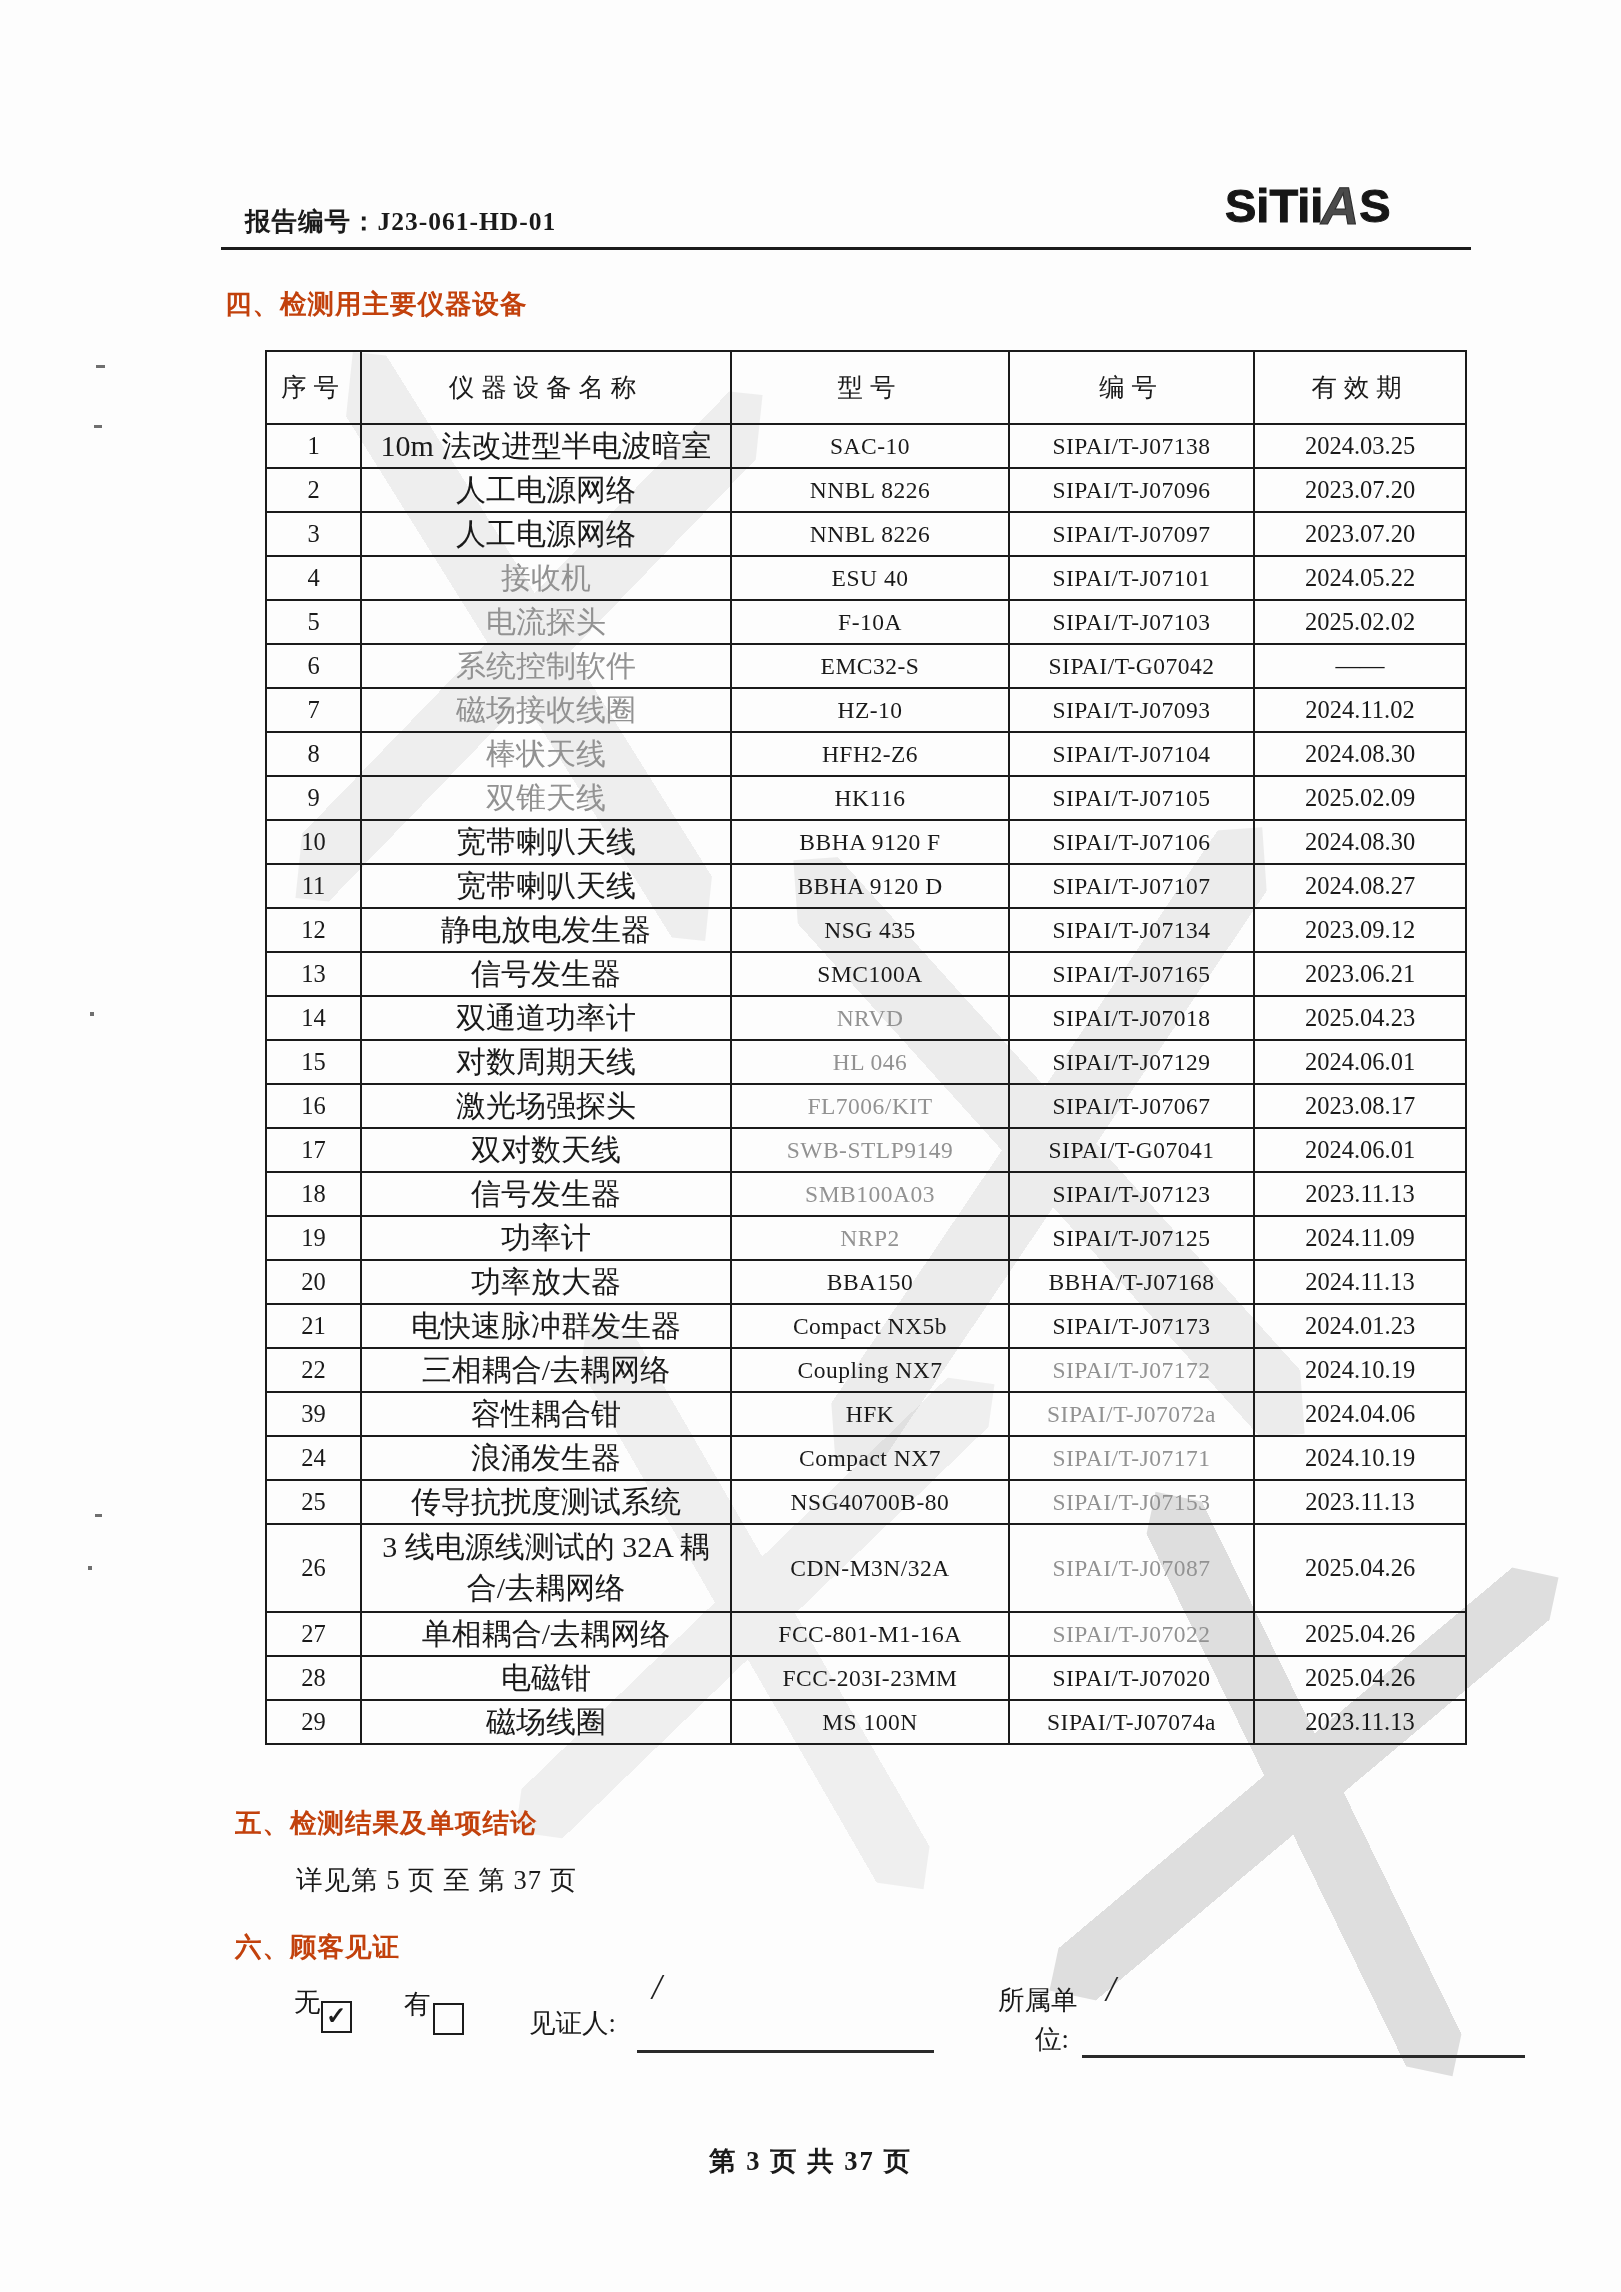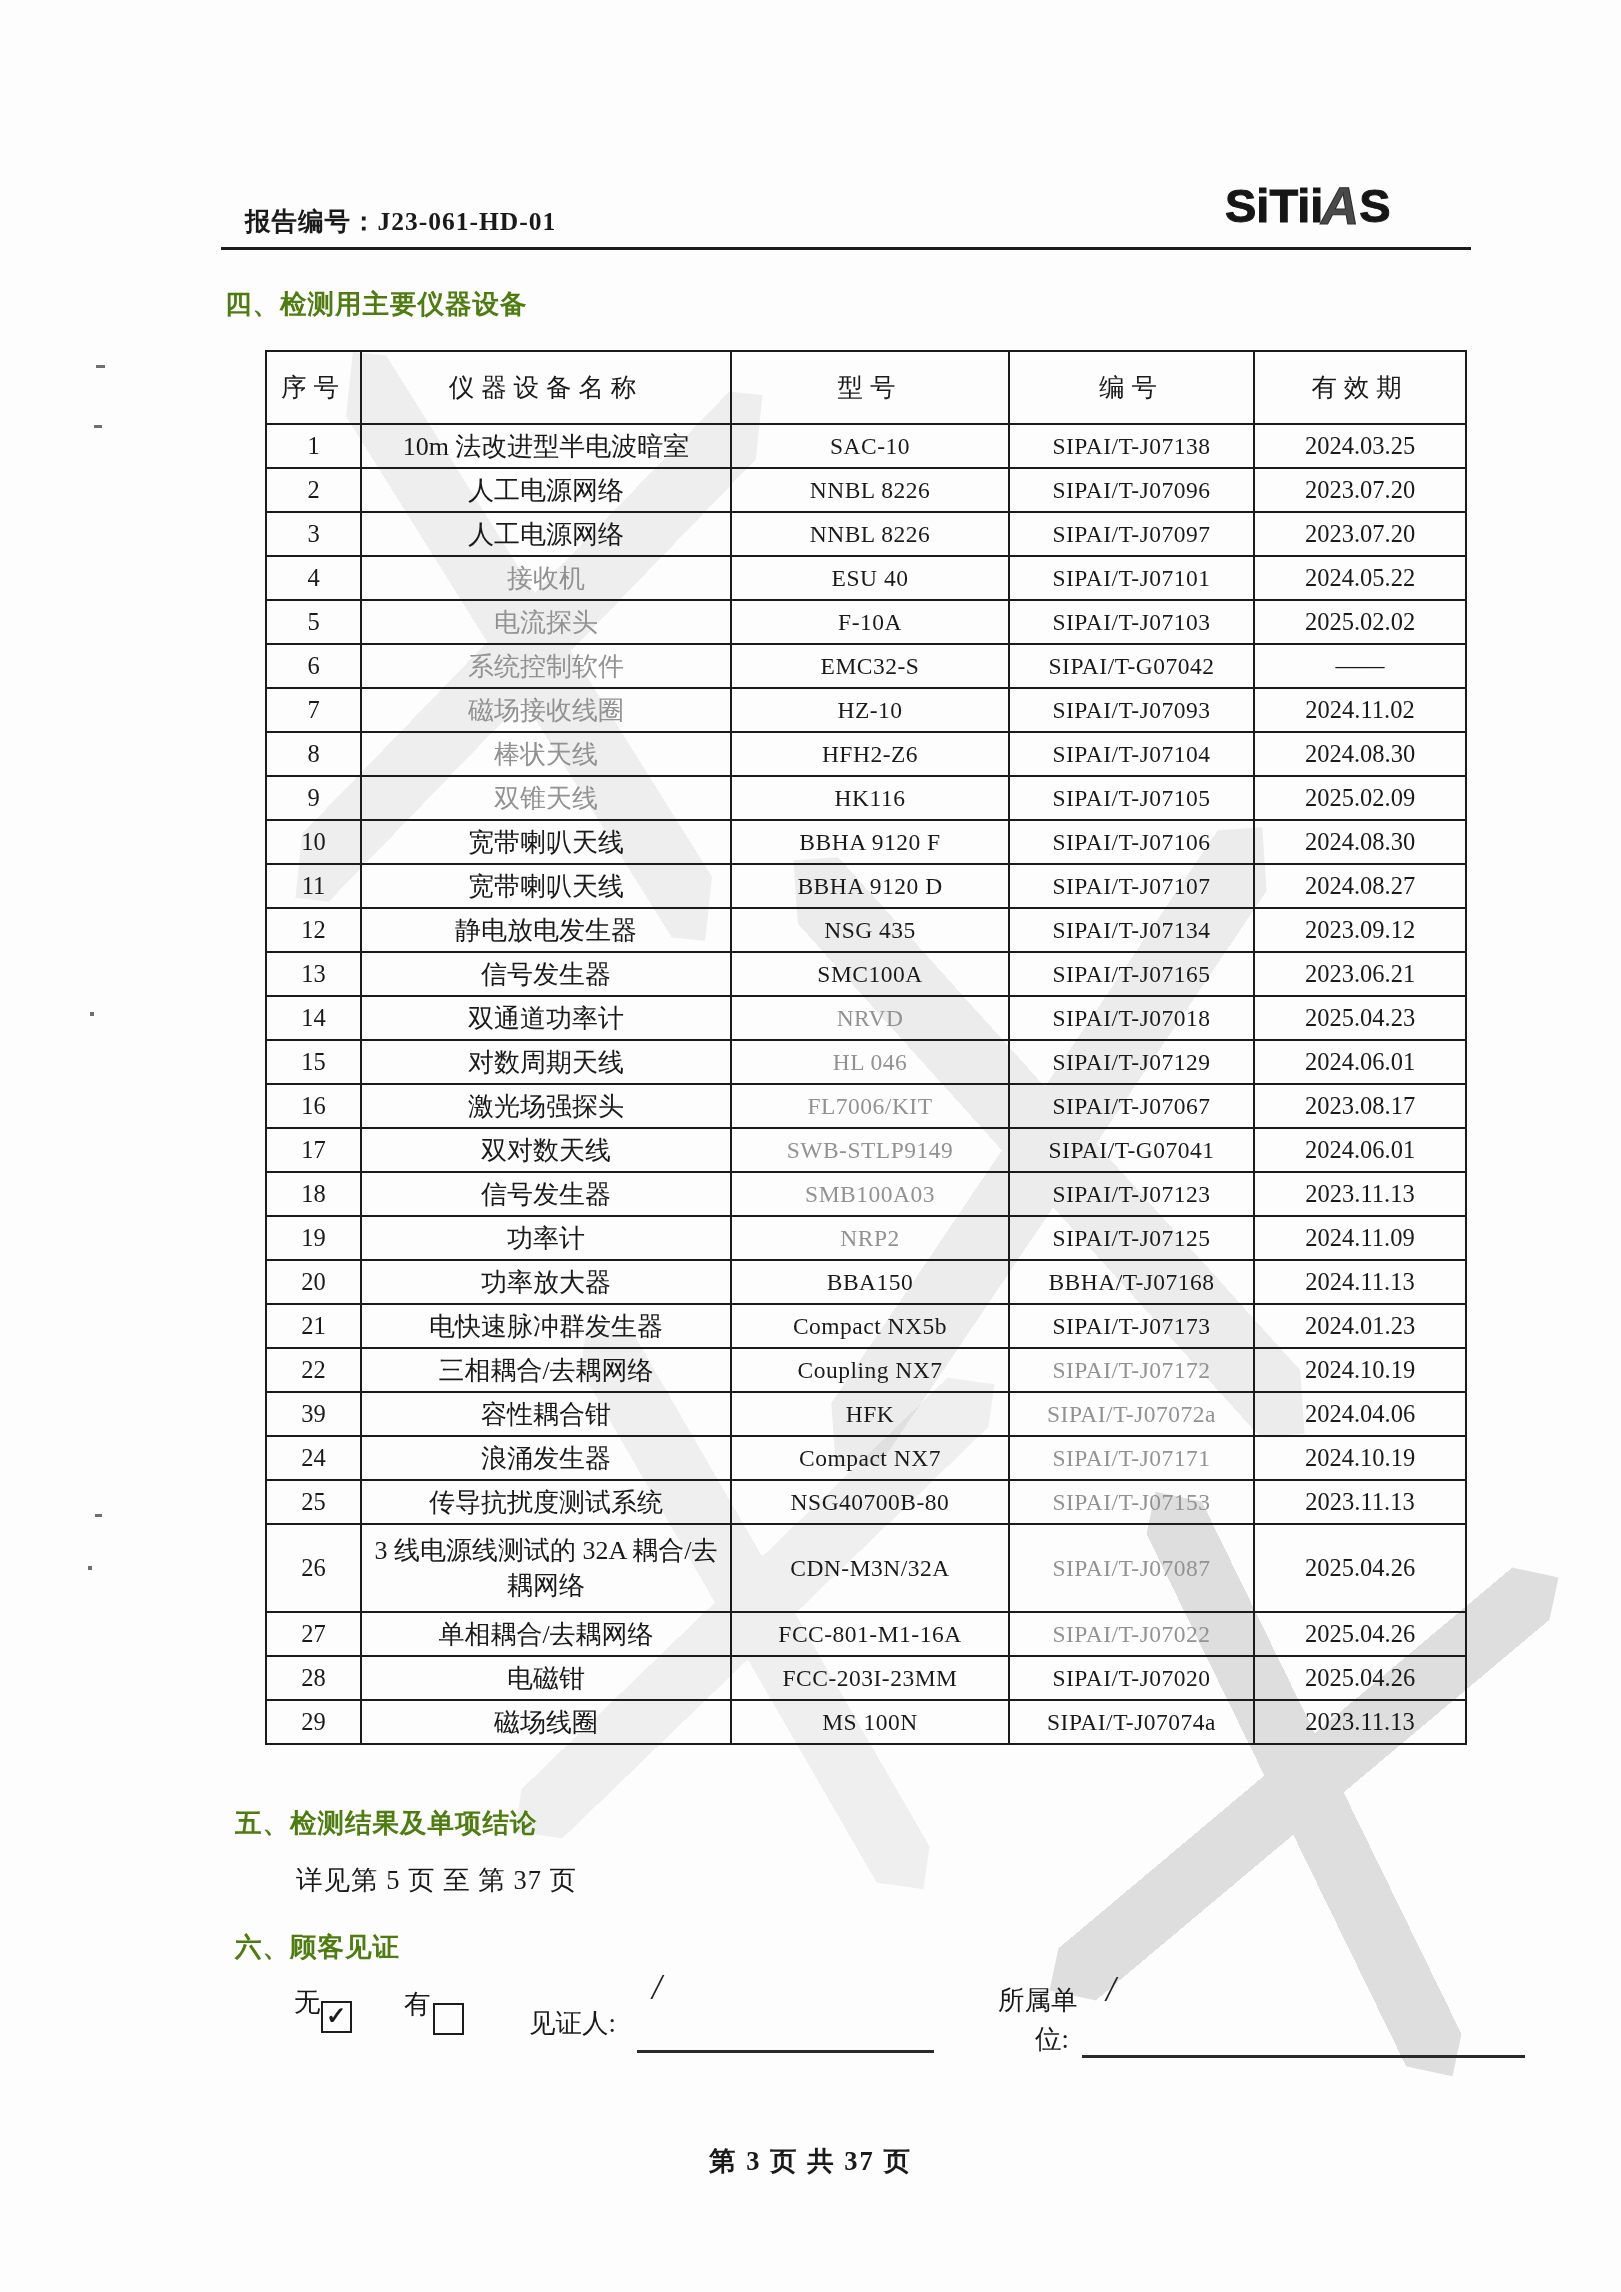--- a/index.html
+++ b/index.html
@@ -27,21 +27,21 @@
     color:#4a4a4a; -webkit-text-stroke:1px #2e2e2e; margin:0 1px;
   }
   .header-rule{
     position:absolute; left:221px; top:247px; width:1250px; height:2.9px;
     background:#1c1c1c;
   }
   
   .sec-title{
     position:absolute;
     font-family:"Liberation Sans","DejaVu Sans",sans-serif;
-    font-weight:bold; font-size:26.5px; letter-spacing:1px; color:#4d7c0f;
+    font-weight:bold; font-size:26.5px; letter-spacing:1px; color:#c2410c;
   }
   #sec4-title{left:225px; top:286px;}
   #sec5-title{left:235px; top:1805px;}
   #sec6-title{left:235px; top:1929px;}
   .sec-note{
     position:absolute; left:296px; top:1862px;
     font-size:26.5px; letter-spacing:1px;
   }
   
   table.equip{
@@ -52,21 +52,21 @@
   }
   table.equip th, table.equip td{
     border:2px solid #1b1b1b; text-align:center; vertical-align:middle;
     padding:0 3.9px; overflow:hidden;
   }
   table.equip th{
     height:71px; font-weight:normal; font-size:25.5px; letter-spacing:6.9px;
   }
   table.equip td{height:42px;}
   tr.tall-row td{height:86px;}
-  td.c-name{font-size:26px;}
+  td.c-name{font-size:30px;}
   td.c-model,td.c-serial,td.c-valid{font-size:23.5px; letter-spacing:0.5px;}
   .faded{color:#929292;}
   
   .w-label{position:absolute; font-size:26.5px;}
   #w-none{left:294px; top:1984px;}
   #w-has{left:404px; top:1986px;}
   #w-person{left:529px; top:2005px;}
   .checkbox{
     position:absolute; width:26.5px; height:28px;
     border:2.9px solid #1c1c1c; text-align:center;

